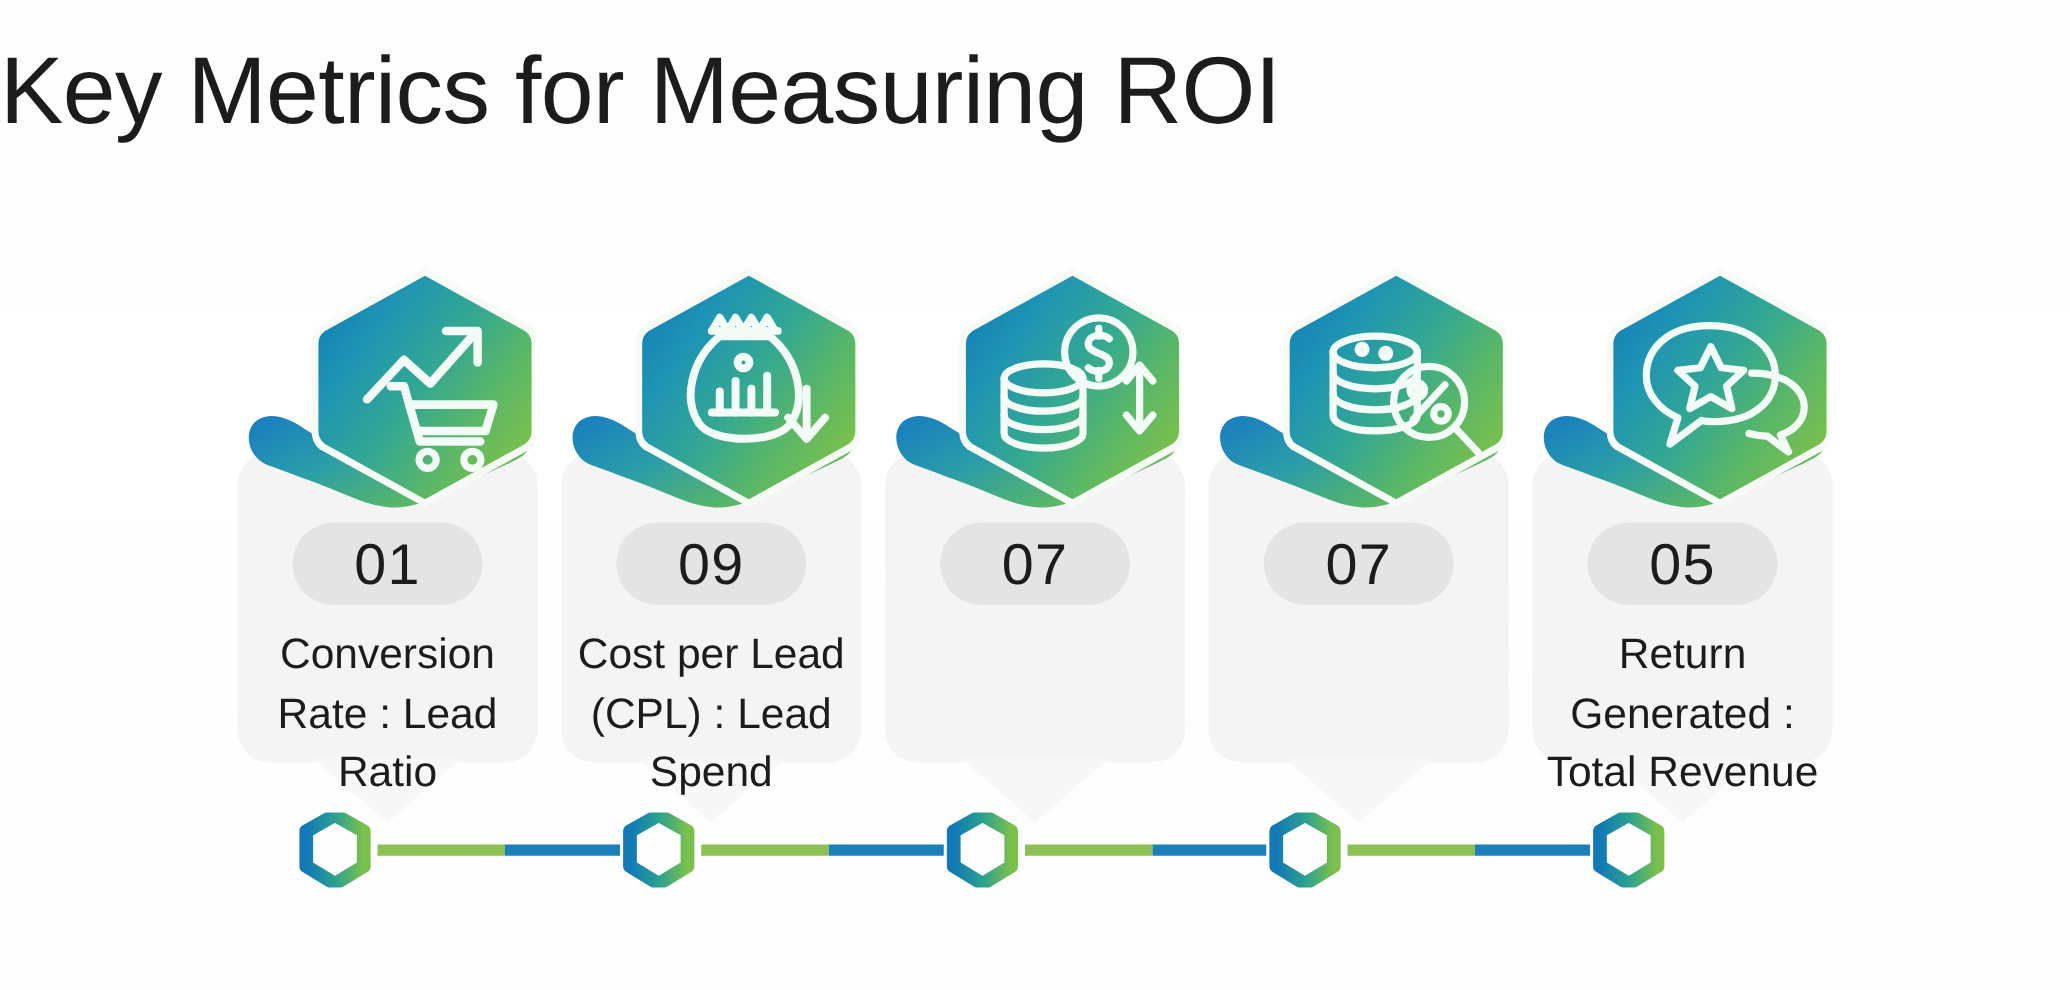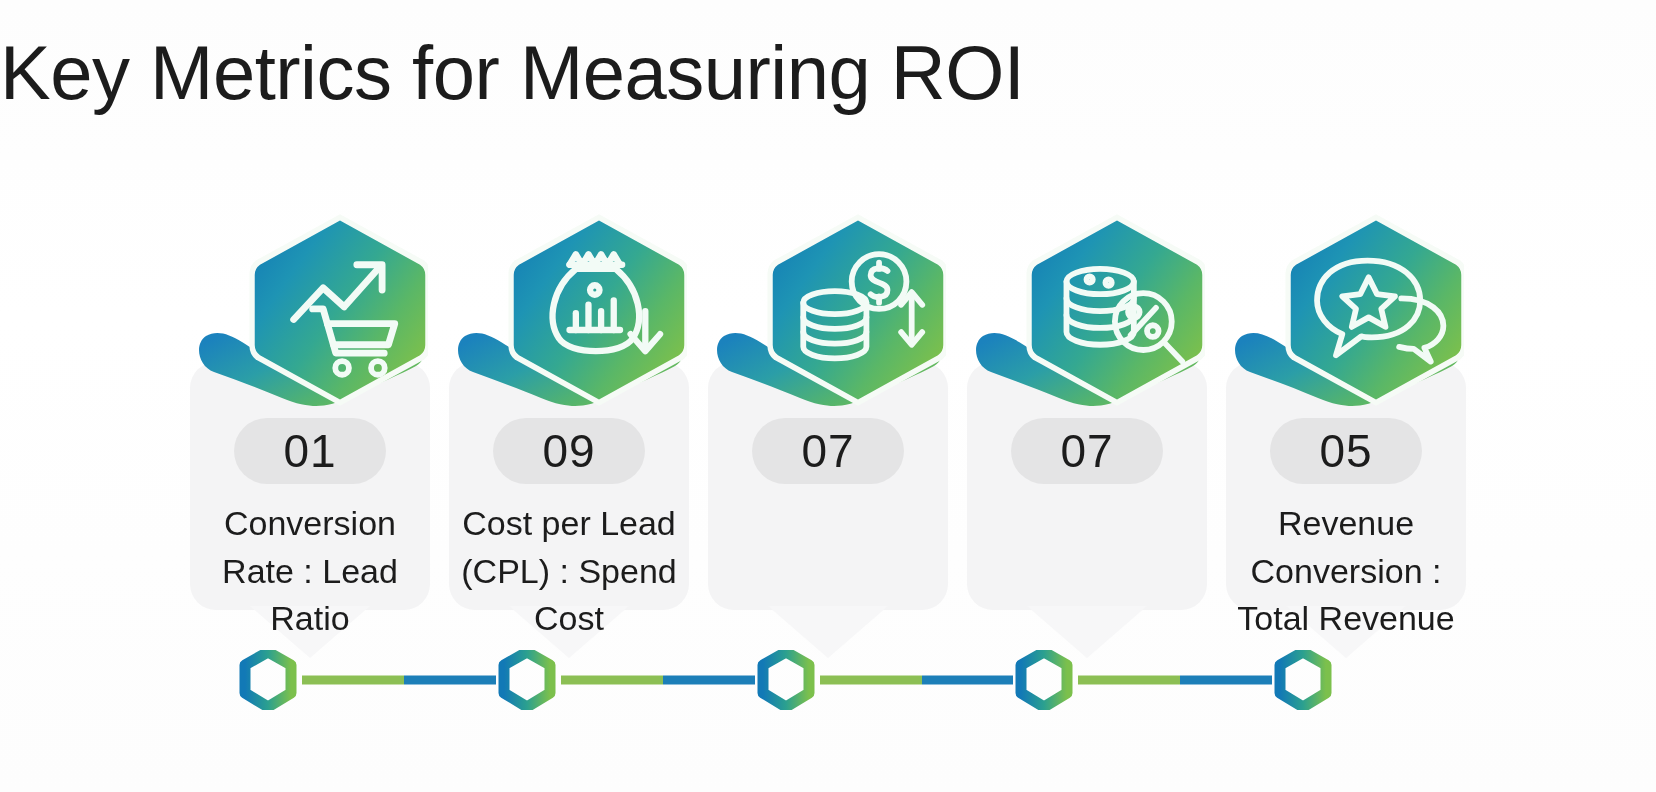--- a/index.html
+++ b/index.html
@@ -246,21 +246,21 @@
               <path d="M132 96 L132 130"></path>
               <path d="M118 118 L132 134 L146 118"></path>
             </g>
           </svg>
         </svg>
       </div>
 
       <div class="num-pill">
         <span>09</span>
       </div>
-      <div class="caption">Cost per Lead (CPL) : Spend Cost</div>
+      <div class="caption">Cost per Lead (CPL) : Lead Spend</div>
     </div>
 
     <div class="card">
       <div class="card-panel"></div>
       <div class="card-tail"></div>
 
       <div class="badge">
         <svg viewBox="0 0 236 200">
           <use href="#handShape" x="0" y="82" width="236" height="120"></use>
           <svg x="30" y="0" width="176" height="190" viewBox="0 0 176 190" overflow="visible">
@@ -348,21 +348,21 @@
 
               <path d="M81 64 L89 80 L106 82 L93 94 L97 111 L81 102 L65 111 L69 94 L56 82 L73 80 Z"></path>
             </g>
           </svg>
         </svg>
       </div>
 
       <div class="num-pill">
         <span>05</span>
       </div>
-      <div class="caption">Revenue Conversion : Total Revenue</div>
+      <div class="caption">Return Generated : Total Revenue</div>
     </div>
 
   </div>
 
   <div class="timeline">
     <svg viewBox="0 0 1656 60">
 
       <g stroke-width="9" stroke-linecap="butt">
         <line x1="302" y1="30" x2="404" y2="30" stroke="#8cbf54"></line>
         <line x1="404" y1="30" x2="496" y2="30" stroke="#1c7fb8"></line>

